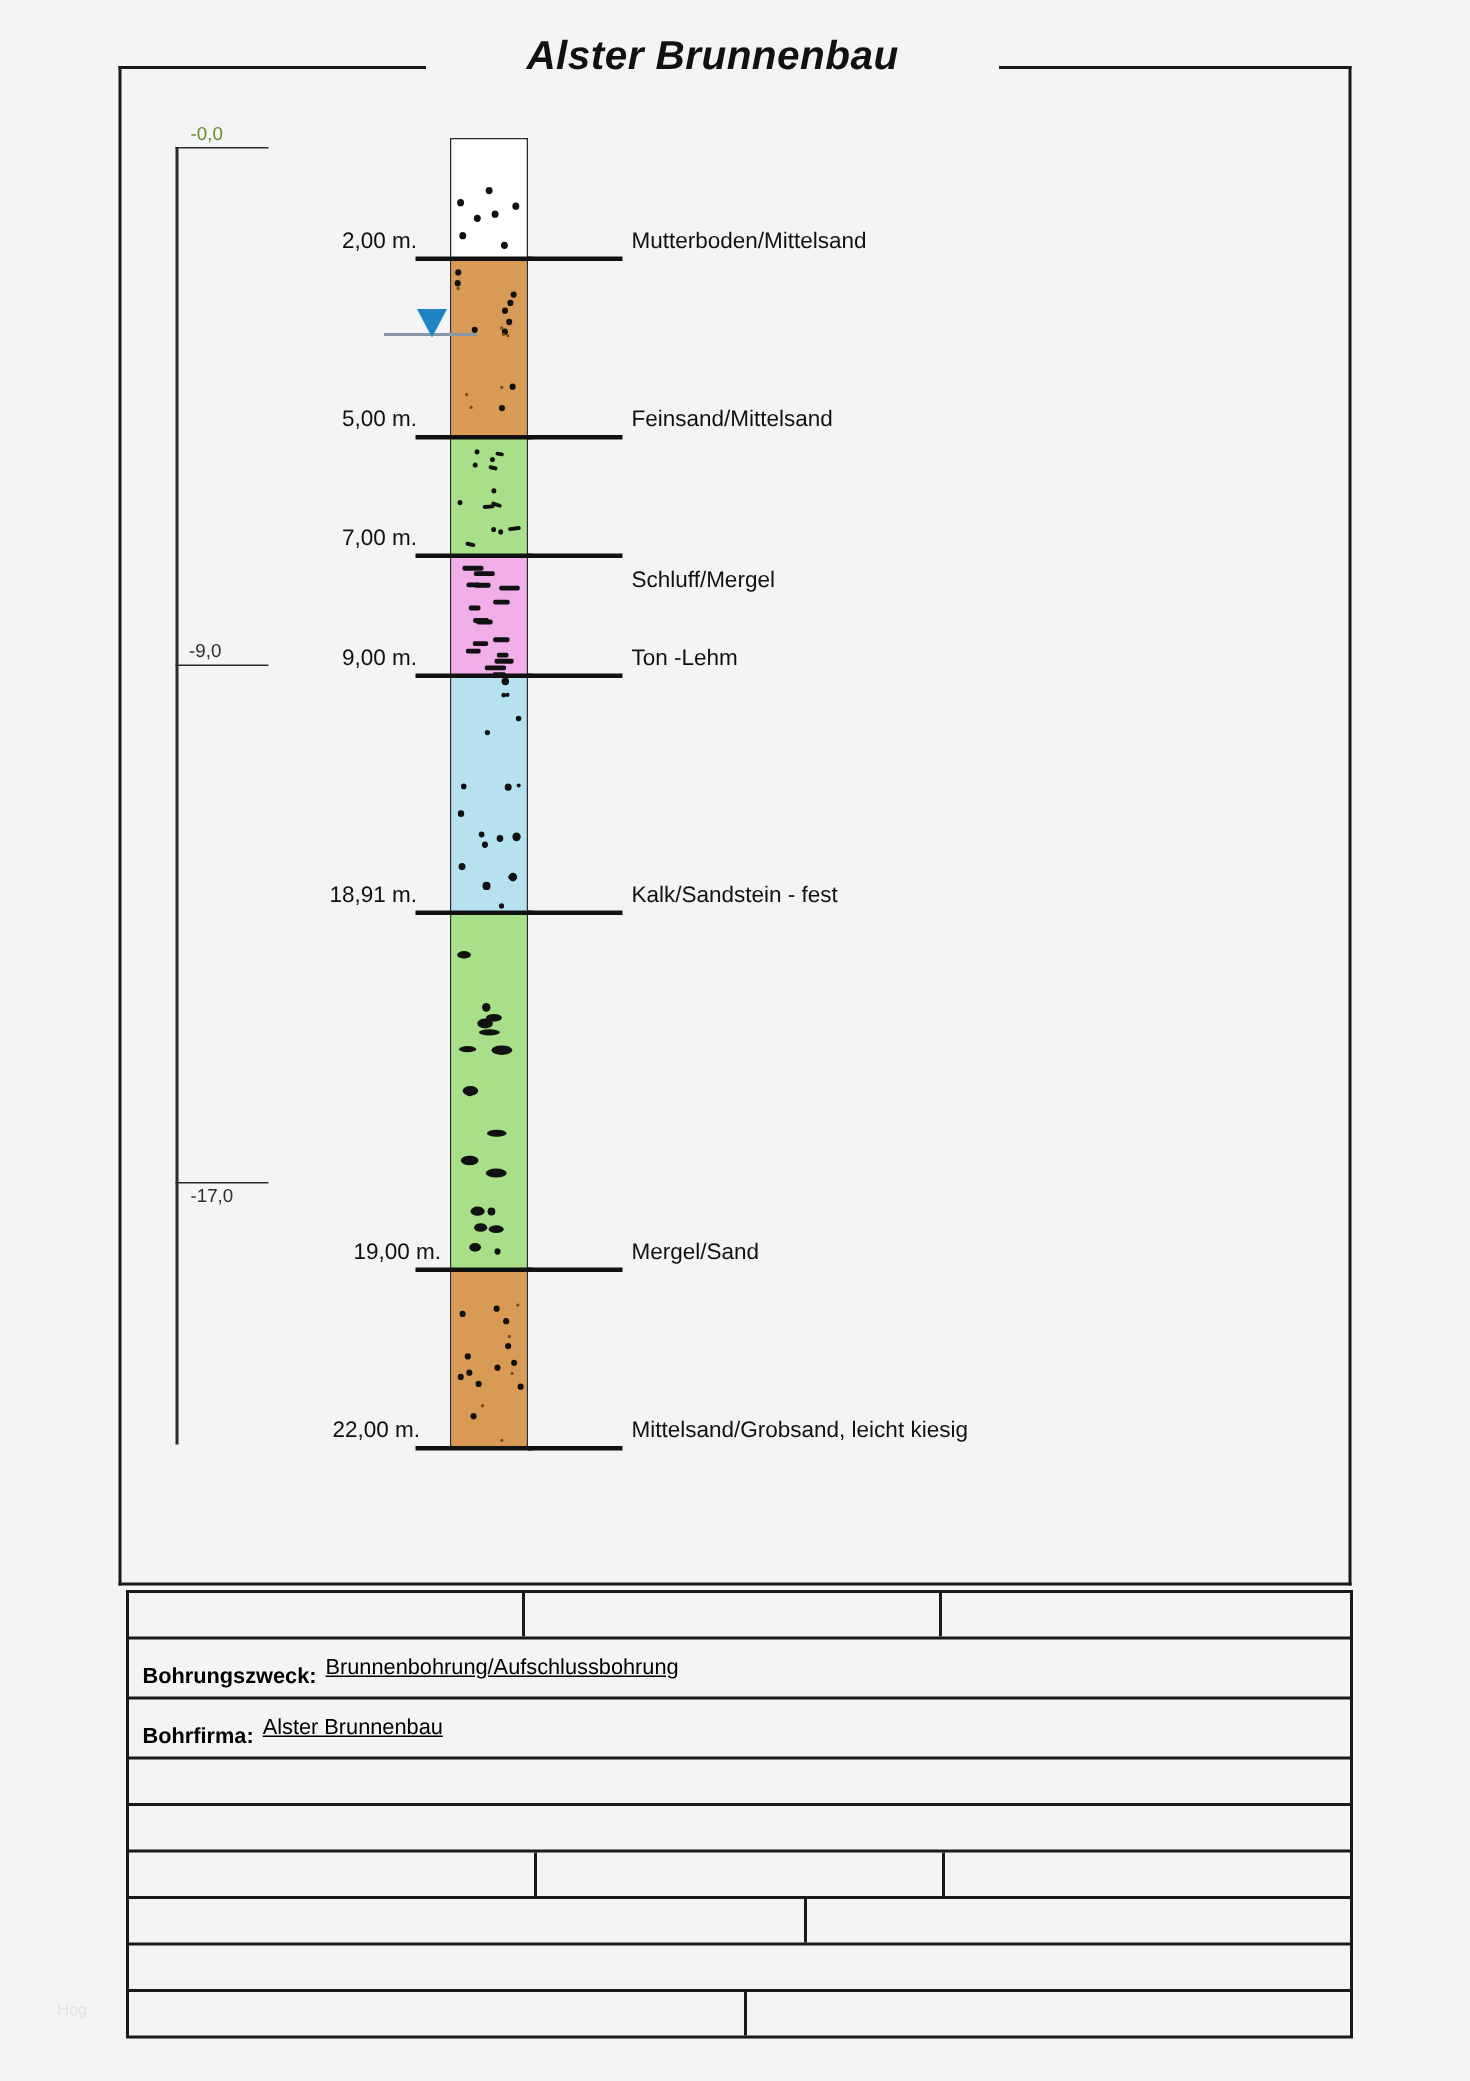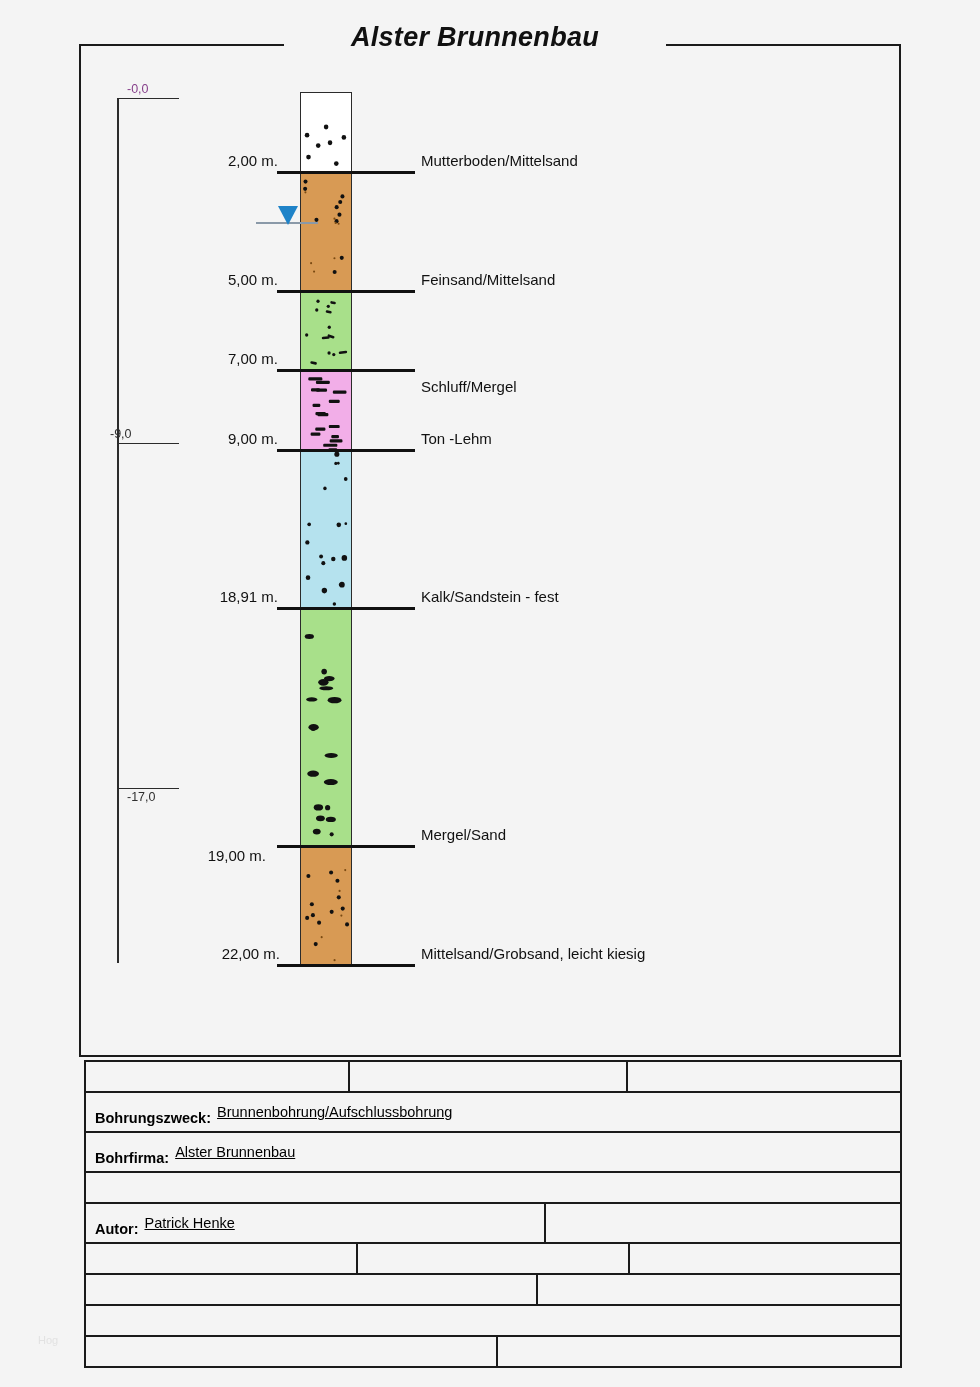--- a/index.html
+++ b/index.html
@@ -33,21 +33,21 @@
   .scale-axis{
     position:absolute;left:117px;top:98px;width:0;height:865px;
     border-left:2px solid #2b2b2b;
   }
   .scale-tick{
     position:absolute;height:0;border-top:1.5px solid #2b2b2b;
   }
   .scale-label{
     position:absolute;font-size:12.5px;white-space:nowrap;color:#2f2f2f;
   }
-  .scale-label.faint{color:#701a75;opacity:.85;}
+  .scale-label.faint{color:#4d7c0f;opacity:.85;}
 
   
   .column{
     position:absolute;left:300px;top:92px;width:52px;height:872px;
     border:1.5px solid #2b2b2b;box-sizing:border-box;
   }
   .layer{position:absolute;left:0;width:100%;box-sizing:border-box;overflow:hidden;}
   .layer svg{display:block;width:100%;height:100%;}
 
   
@@ -109,21 +109,21 @@
 <div class="title-rule right"></div>
 <div class="doc-title">Alster Brunnenbau</div>
 
 <div class="sheet"></div>
 
 <div class="scale-axis"></div>
 <div id="scale-ticks">
     <div class="scale-tick" style="left: 117px; top: 98px; width: 62px;"></div>
     <div class="scale-label faint" style="left: 127px; top: 82px;">-0,0</div>
     <div class="scale-tick" style="left: 117px; top: 443px; width: 62px;"></div>
-    <div class="scale-label" style="left: 110px; top: 427px;">-9,0</div>
+    <div class="scale-label" style="left: 126px; top: 427px;">-9,0</div>
     <div class="scale-tick" style="left: 117px; top: 788px; width: 62px;"></div>
     <div class="scale-label" style="left: 127px; top: 772px; margin-top: 18px;">-17,0</div>
   </div>
 
 <div class="column">
   <div id="layers">
       <div class="layer" style="top: 0px; height: 79.2727px; background: rgb(255, 255, 255);">
         <svg viewBox="0 0 52 79" preserveAspectRatio="none" xmlns="http://www.w3.org/2000/svg">
           <circle cx="6.3" cy="42.0" r="2.4" fill="#111"></circle>
           <circle cx="30.2" cy="49.6" r="2.4" fill="#111"></circle>
@@ -276,21 +276,21 @@
     <div class="boundary-line" style="left: 277px; top: 448.727px; width: 78px;"></div>
     <div class="boundary-line" style="left: 352px; top: 448.727px; width: 63px;"></div>
     <div class="depth-text" style="left: 150px; top: 429.727px; width: 128px;">9,00 m.</div>
     <div class="layer-name" style="left: 421px; top: 429.727px;">Ton -Lehm</div>
     <div class="boundary-line" style="left: 277px; top: 607.273px; width: 78px;"></div>
     <div class="boundary-line" style="left: 352px; top: 607.273px; width: 63px;"></div>
     <div class="depth-text" style="left: 150px; top: 588.273px; width: 128px;">18,91 m.</div>
     <div class="layer-name" style="left: 421px; top: 588.273px;">Kalk/Sandstein - fest</div>
     <div class="boundary-line" style="left: 277px; top: 845.091px; width: 78px;"></div>
     <div class="boundary-line" style="left: 352px; top: 845.091px; width: 63px;"></div>
-    <div class="depth-text" style="left: 138px; top: 826.091px; width: 128px; margin-top: 21px;">19,00 m.</div>
+    <div class="depth-text" style="left: 166px; top: 826.091px; width: 128px;">19,00 m.</div>
     <div class="layer-name" style="left: 421px; top: 826.091px;">Mergel/Sand</div>
     <div class="boundary-line" style="left: 277px; top: 964px; width: 78px;"></div>
     <div class="boundary-line" style="left: 352px; top: 964px; width: 63px;"></div>
     <div class="depth-text" style="left: 152px; top: 945px; width: 128px;">22,00 m.</div>
     <div class="layer-name" style="left: 421px; top: 945px;">Mittelsand/Grobsand, leicht kiesig</div>
   </div>
 
 <div class="water-mark" style="left:256px;top:200px;width:62px;height:30px;">
   <div class="wt-line"></div>
   <div class="wt-tri"></div>
@@ -311,24 +311,20 @@
     <div class="form-row">
       <div class="form-cell" style="width: 814px; flex: 0 0 814px;">
         <span class="lbl">Bohrfirma:</span>
         <span class="val">Alster Brunnenbau</span>
       </div>
     </div>
     <div class="form-row">
       <div class="form-cell" style="width: 814px; flex: 0 0 814px;"></div>
     </div>
     <div class="form-row">
-      <div class="form-cell" style="width: 458px; flex: 0 0 458px;">
-        <span class="lbl">Autor:</span>
-        <span class="val">Patrick Henke</span>
-      </div>
       <div class="form-cell" style="width: 356px; flex: 0 0 356px;"></div>
     </div>
     <div class="form-row">
       <div class="form-cell" style="width: 270px; flex: 0 0 270px;"></div>
       <div class="form-cell" style="width: 272px; flex: 0 0 272px;"></div>
       <div class="form-cell" style="width: 272px; flex: 0 0 272px;"></div>
     </div>
     <div class="form-row">
       <div class="form-cell" style="width: 450px; flex: 0 0 450px;"></div>
       <div class="form-cell" style="width: 364px; flex: 0 0 364px;"></div>

